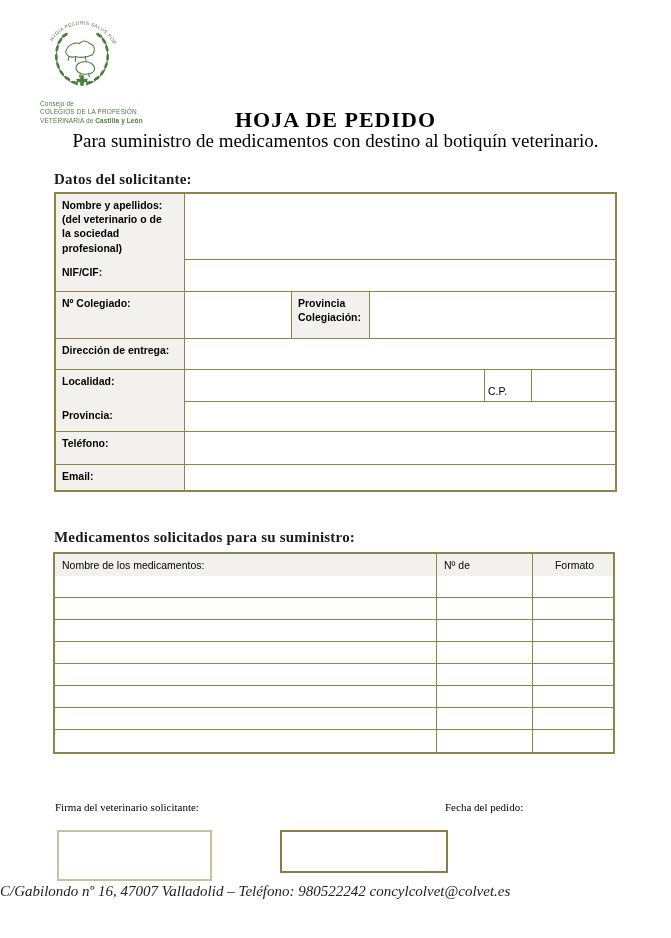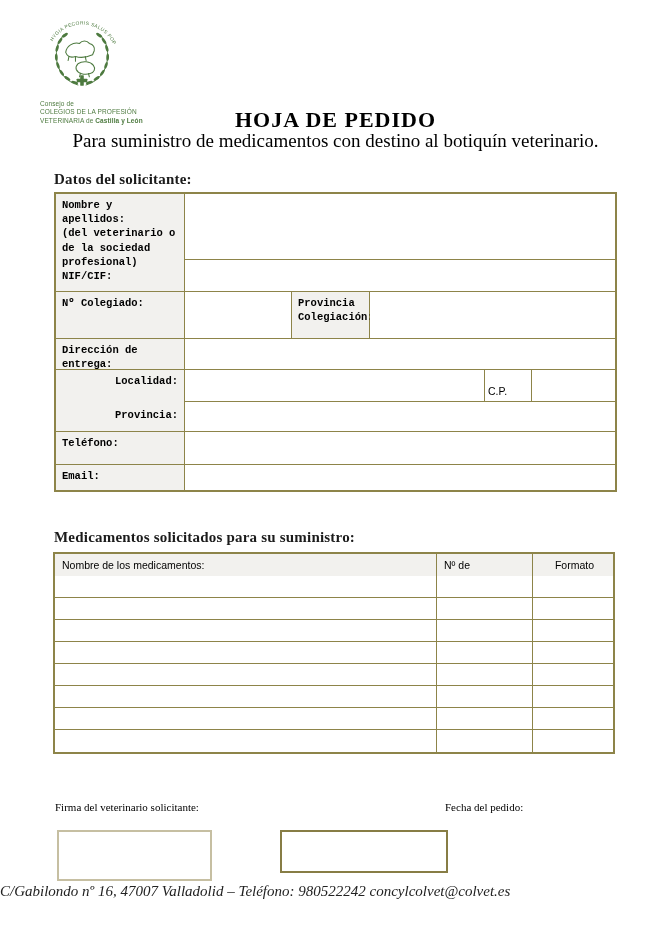--- a/index.html
+++ b/index.html
@@ -30,32 +30,32 @@
     font-size:15px;color:var(--ink);letter-spacing:.2px;}
   #heading-applicant{left:54px;top:171px;}
   #heading-medications{left:54px;top:529px;}
 
   
   .grid{position:absolute;display:grid;border:2px solid var(--table-border);background:#fff;}
   .cell{border-right:1px solid var(--table-border);border-bottom:1px solid var(--table-border);
     font-size:10.5px;color:#000;line-height:1.35;}
   .cell.nr{border-right:none;}
   .cell.nb{border-bottom:none;}
-  .lbl{background:var(--label-bg);font-weight:bold;padding:4px 6px 3px 6px;font-family:Liberation Mono, monospace;}
+  .lbl{background:var(--label-bg);font-weight:bold;padding:4px 12px 3px 6px;}
   .input{background:#fff;}
 
   #t1{left:54px;top:192px;width:559px;height:296px;
     grid-template-columns:129px 107px 78px 115px 47px 1fr;
     grid-template-rows:66px 32px 47px 31px 32px 30px 33px 1fr;}
   .span-rest{grid-column:2/7;}
   .merged2{display:flex;flex-direction:column;}
   .merged2 .low{margin-top:auto;margin-bottom:9px;}
   #cell-name{grid-row:1/3;grid-column:1;}
   #cell-cp-label{display:flex;align-items:flex-end;padding:2px 2px 3px 3px;font-weight:normal;font-size:10.5px;}
-  #cell-loc-prov{grid-row:5/7;grid-column:1;align-items:flex-end;}
+  #cell-loc-prov{grid-row:5/7;grid-column:1;}
   #cell-loc-prov .low{margin-bottom:6px;}
 
   #t2{left:53px;top:552px;width:558px;
     grid-template-columns:382px 96px 1fr;grid-auto-rows:22px;}
   #t2 .hdr{height:46px;background:var(--label-bg);font-weight:normal;padding:4px 4px 3px 7px;}
   #t2 > .cell:nth-child(3n){border-right:none;}
   #t2 > .cell:nth-last-child(-n+3){border-bottom:none;}
   .wrap-narrow{display:inline-block;max-width:50px;}
 
   

